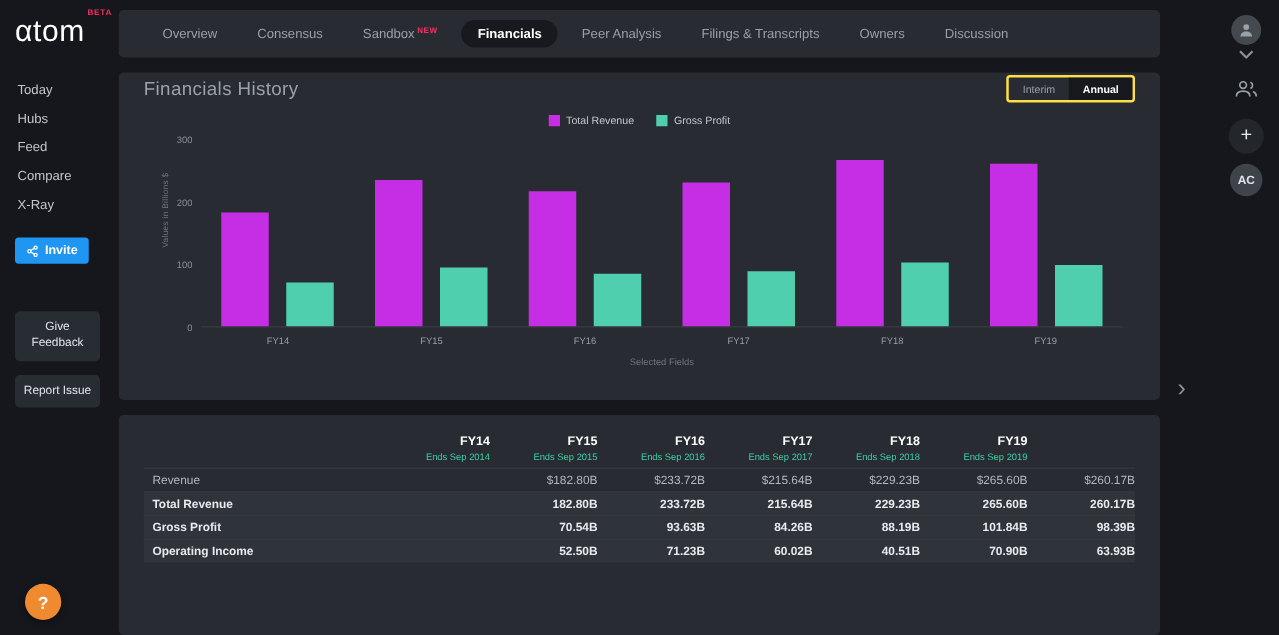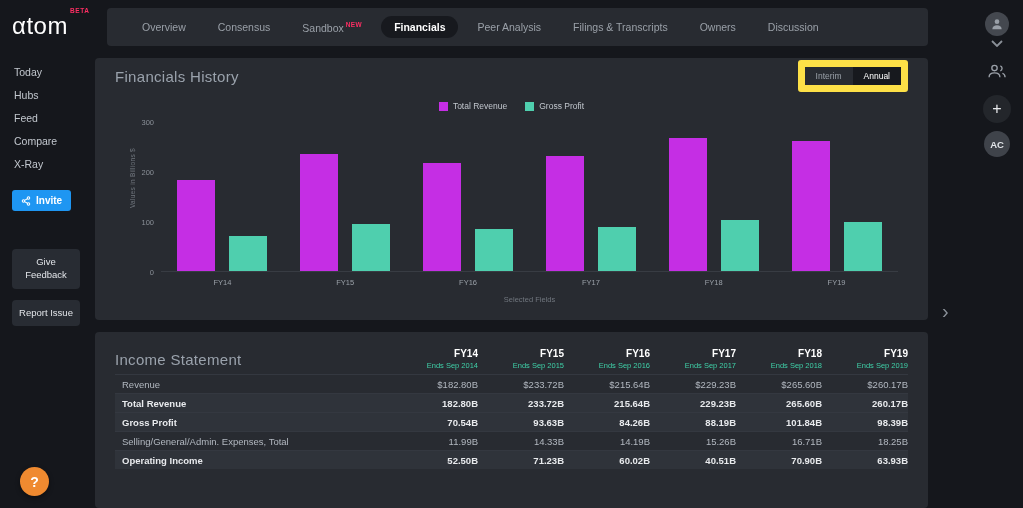--- a/index.html
+++ b/index.html
@@ -26,36 +26,36 @@
   .feedback-btn { margin-top:38px; }
   .report-btn { margin-top:11px; }
   .help-circle { position:absolute; left:20px; bottom:12px; width:29px; height:29px; border-radius:50%;
     background:#ef8a30; color:#fff; font-size:14px; font-weight:bold; display:flex; align-items:center;
     justify-content:center; cursor:pointer; box-shadow:0 2px 5px rgba(0,0,0,.4); }
 
   
   .main { width:833px; flex:none; padding-top:8px; display:flex; flex-direction:column; gap:12px; }
 
   .topnav { background:#282b31; border-radius:4px; height:38px; flex:none; display:flex; align-items:center;
-    padding:0 22px; gap:6px;margin-left:12px; }
+    padding:0 22px; gap:6px; }
   .tab { background:none; border:none; color:#9aa0a8; font-size:10.5px; padding:5px 13px; border-radius:13px;
     font-family:inherit; cursor:pointer; white-space:nowrap; }
   .tab.active { background:#17191e; color:#fff; font-weight:bold; }
   .new-badge { color:#fd2e63; font-size:6.5px; font-weight:bold; margin-left:2px; letter-spacing:.4px; }
 
   .card { background:#282b31; border-radius:4px; }
 
   
   .fin-card { height:262px; flex:none; padding:2px 20px; position:relative; }
   .card-head { display:flex; justify-content:space-between; align-items:center; }
   .card-title { font-size:15px; font-weight:500; color:#9aa2ac; letter-spacing:.3px; }
-  .toggle { display:flex; border:7px solid #fde047; border-radius:3px; overflow:hidden; }
+  .toggle { display:flex; border:2px solid #fde047; border-radius:3px; overflow:hidden; }
   .toggle-opt { font-size:8.5px; padding:4px 11px; color:#9aa0a8; background:transparent; border:none;
     font-family:inherit; cursor:pointer; }
-  .toggle-opt.active { background:#17191e; color:#fff; font-weight:normal; }
+  .toggle-opt.active { background:#17191e; color:#fff; font-weight:bold; }
 
   .legend { display:flex; justify-content:center; gap:18px; margin-top:9px; }
   .legend-item { display:flex; align-items:center; gap:5px; font-size:8.5px; color:#c2c7ce; cursor:pointer; }
   .legend-swatch { width:9px; height:9px; display:inline-block; }
 
   .chart-outer { position:relative; margin-top:11px; padding-left:46px; padding-right:10px; }
   .ylabel { position:absolute; left:14px; top:26px; writing-mode:vertical-rl; transform:rotate(180deg);
     font-size:6.5px; color:#70767e; letter-spacing:.3px; }
   .chart-area { position:relative; height:150px; }
   .ytick { position:absolute; right:calc(100% + 7px); transform:translateY(50%); font-size:7.5px; color:#8a9098; }
@@ -199,21 +199,20 @@
             <div class="cat">FY17</div>
             <div class="cat">FY18</div>
             <div class="cat">FY19</div>
           </div>
         <div class="xlabel">Selected Fields</div>
       </div>
     </section>
 
     <section class="card table-card">
       <div class="row thead" id="table-head">
-        <div class="cell title">Income Statement</div>
       <div class="cell hcol">
             <div class="fy">FY14</div>
             <div class="ends">Ends Sep 2014</div>
           </div>
           <div class="cell hcol">
             <div class="fy">FY15</div>
             <div class="ends">Ends Sep 2015</div>
           </div>
           <div class="cell hcol">
             <div class="fy">FY16</div>
@@ -252,29 +251,20 @@
             <div class="cell val">260.17B</div>
           </div>
           <div class="row trow bold-row">
             <div class="cell label">Gross Profit</div>
             <div class="cell val">70.54B</div>
             <div class="cell val">93.63B</div>
             <div class="cell val">84.26B</div>
             <div class="cell val">88.19B</div>
             <div class="cell val">101.84B</div>
             <div class="cell val">98.39B</div>
-          </div>
-          <div class="row trow">
-            <div class="cell label">Selling/General/Admin. Expenses, Total</div>
-            <div class="cell val">11.99B</div>
-            <div class="cell val">14.33B</div>
-            <div class="cell val">14.19B</div>
-            <div class="cell val">15.26B</div>
-            <div class="cell val">16.71B</div>
-            <div class="cell val">18.25B</div>
           </div>
           <div class="row trow bold-row">
             <div class="cell label">Operating Income</div>
             <div class="cell val">52.50B</div>
             <div class="cell val">71.23B</div>
             <div class="cell val">60.02B</div>
             <div class="cell val">40.51B</div>
             <div class="cell val">70.90B</div>
             <div class="cell val">63.93B</div>
           </div>

